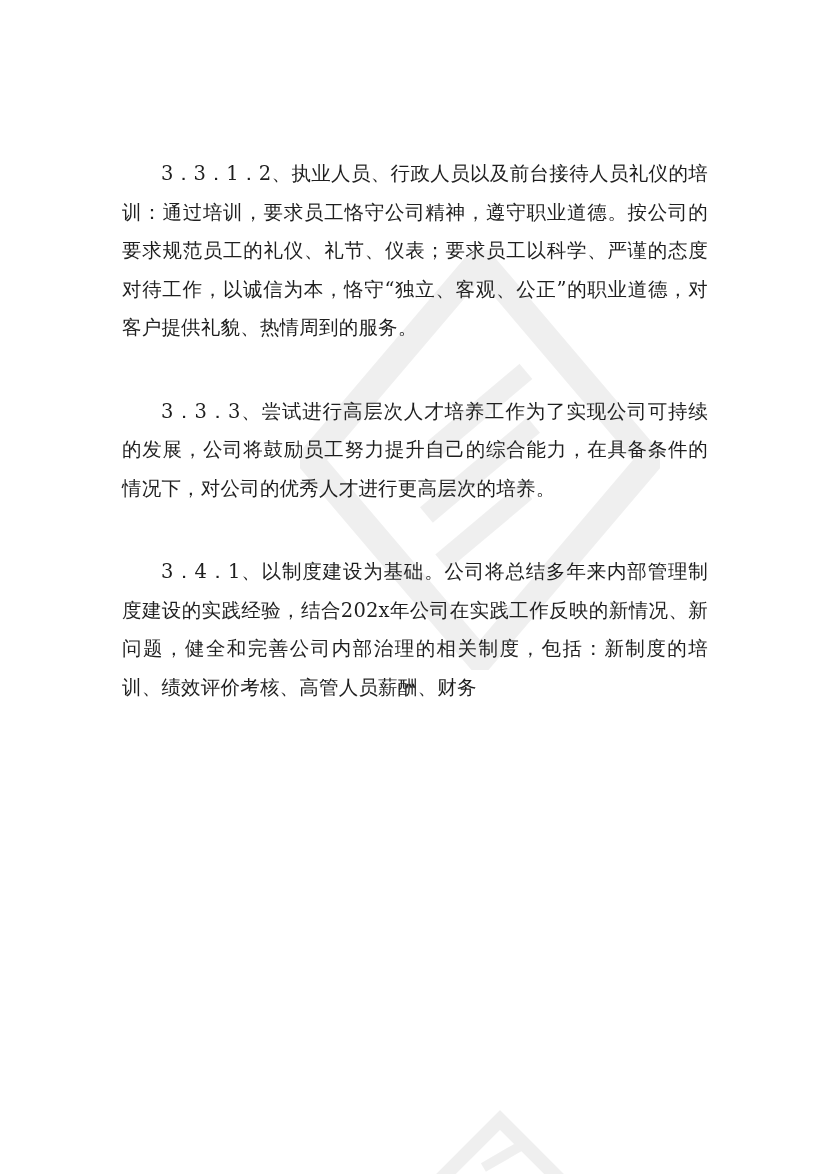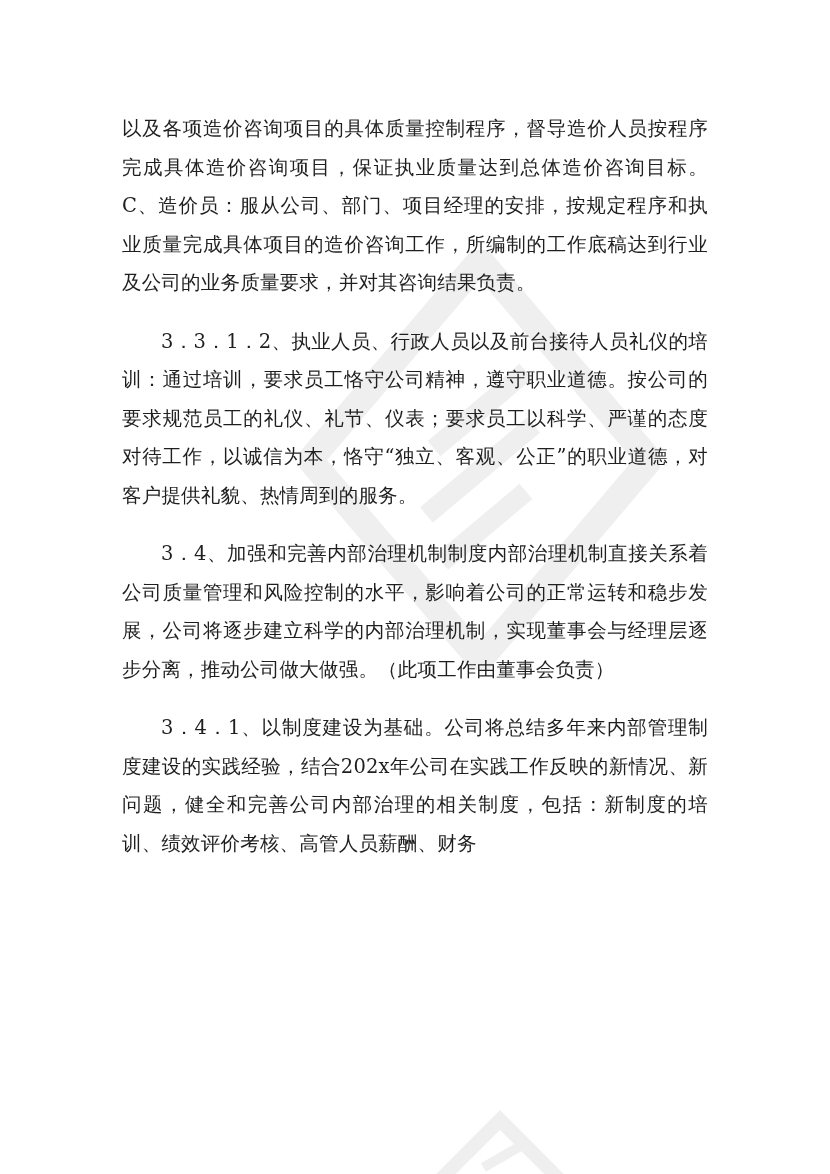--- a/index.html
+++ b/index.html
@@ -24,20 +24,21 @@
     .para {
       margin: 0 0 20px 0;
       font-size: 19.5px;
       line-height: 38.5px;
       text-align: justify;
       text-justify: inter-ideograph;
       letter-spacing: 0.2px;
     }
     .para.indent {
       text-indent: 2em;
+      margin-top: 45px;
     }
     .watermark {
       position: absolute;
       pointer-events: none;
       opacity: 0.06;
     }
     .wm-1 {
       left: 300px;
       top: 250px;
       width: 360px;
@@ -66,17 +67,16 @@
   </svg>
 </div>
 <div class="watermark wm-2">
   <svg width="160" height="80" viewBox="0 0 160 80">
     <polyline points="10,80 80,10 150,80" fill="none" stroke="#000" stroke-width="14"></polyline>
     <rect x="60" y="40" width="50" height="10" fill="#000" transform="rotate(-30 85 45)"></rect>
   </svg>
 </div>
 
 <div class="page">
-  <p class="para">以及各项造价咨询项目的具体质量控制程序，督导造价人员按程序完成具体造价咨询项目，保证执业质量达到总体造价咨询目标。C、造价员：服从公司、部门、项目经理的安排，按规定程序和执业质量完成具体项目的造价咨询工作，所编制的工作底稿达到行业及公司的业务质量要求，并对其咨询结果负责。</p>
   <p class="para indent">3．3．1．2、执业人员、行政人员以及前台接待人员礼仪的培训：通过培训，要求员工恪守公司精神，遵守职业道德。按公司的要求规范员工的礼仪、礼节、仪表；要求员工以科学、严谨的态度对待工作，以诚信为本，恪守“独立、客观、公正”的职业道德，对客户提供礼貌、热情周到的服务。</p>
-  <p class="para indent">3．4、加强和完善内部治理机制制度内部治理机制直接关系着公司质量管理和风险控制的水平，影响着公司的正常运转和稳步发展，公司将逐步建立科学的内部治理机制，实现董事会与经理层逐步分离，推动公司做大做强。（此项工作由董事会负责）</p>
+  <p class="para indent">3．3．3、尝试进行高层次人才培养工作为了实现公司可持续的发展，公司将鼓励员工努力提升自己的综合能力，在具备条件的情况下，对公司的优秀人才进行更高层次的培养。</p>
   <p class="para indent">3．4．1、以制度建设为基础。公司将总结多年来内部管理制度建设的实践经验，结合202x年公司在实践工作反映的新情况、新问题，健全和完善公司内部治理的相关制度，包括：新制度的培训、绩效评价考核、高管人员薪酬、财务</p>
 </div>
 
 </body></html>

